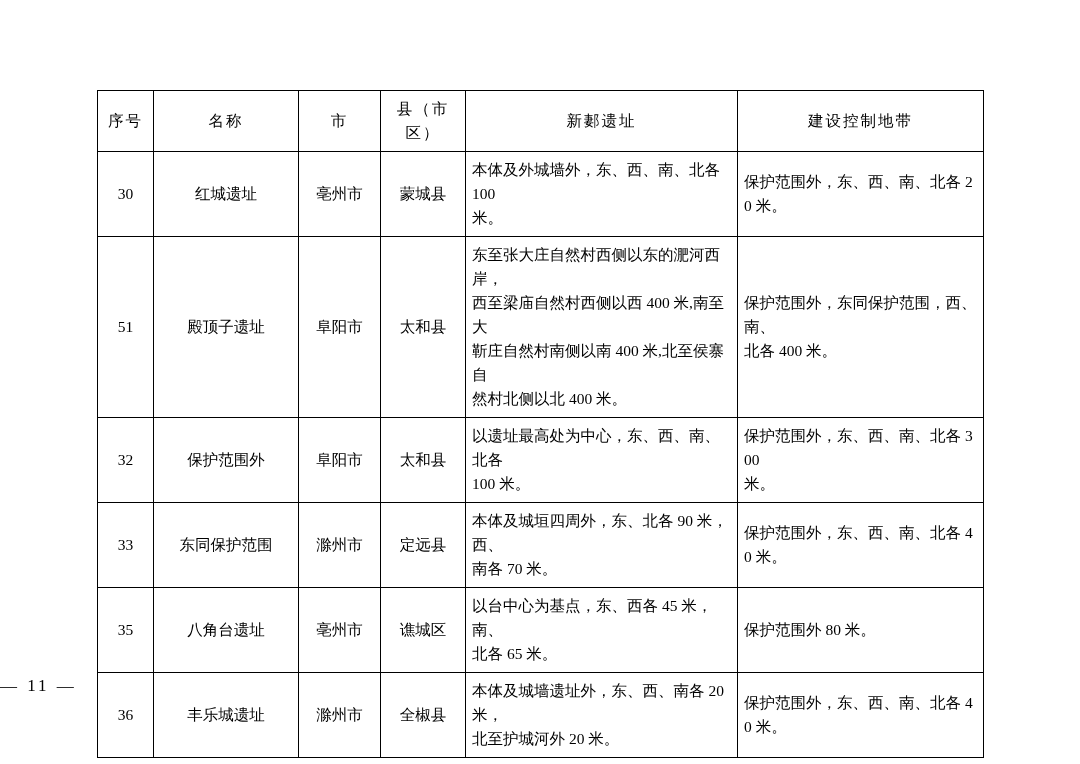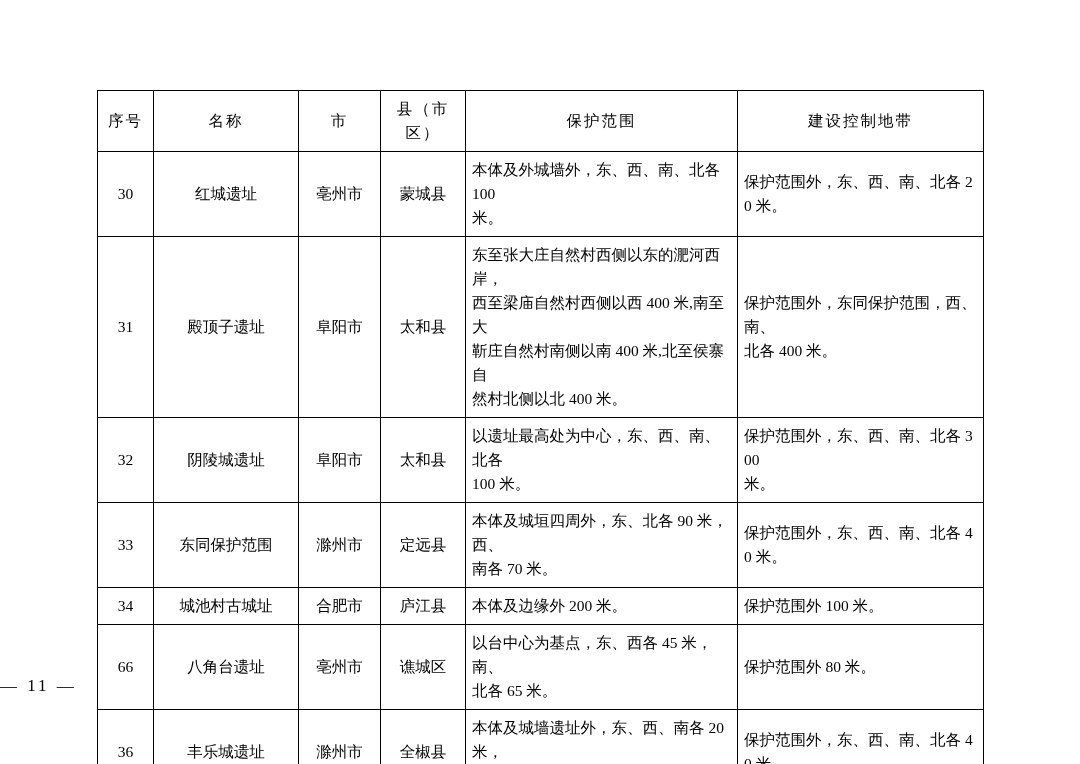--- a/index.html
+++ b/index.html
@@ -88,21 +88,21 @@
         <col class="col-county">
         <col class="col-scope">
         <col class="col-ctrl">
       </colgroup>
       <thead>
         <tr>
           <td class="c-center"><span class="hdr-text">序号</span></td>
           <td class="c-center"><span class="hdr-text">名称</span></td>
           <td class="c-center"><span class="hdr-text">市</span></td>
           <td class="c-center"><span class="hdr-text">县（市区）</span></td>
-          <td class="c-center"><span class="hdr-text">保护范围</span></td>
+          <td class="c-center"><span class="hdr-text">新郪遗址</span></td>
           <td class="c-center"><span class="hdr-text">建设控制地带</span></td>
         </tr>
       </thead>
       <tbody>
         <tr>
           <td class="c-center">
               <span class="cell-text">30</span>
             </td>
           <td class="c-center">
               <span class="cell-text">红城遗址</span>
@@ -116,21 +116,21 @@
           <td class="c-left">
               <span class="cell-text">本体及外城墙外，东、西、南、北各 100
 米。</span>
             </td>
           <td class="c-left">
               <span class="cell-text">保护范围外，东、西、南、北各 20 米。</span>
             </td>
         </tr>
         <tr>
           <td class="c-center">
-              <span class="cell-text">31</span>
+              <span class="cell-text">51</span>
             </td>
           <td class="c-center">
               <span class="cell-text">殿顶子遗址</span>
             </td>
           <td class="c-center">
               <span class="cell-text">阜阳市</span>
             </td>
           <td class="c-center">
               <span class="cell-text">太和县</span>
             </td>
@@ -143,21 +143,21 @@
           <td class="c-left">
               <span class="cell-text">保护范围外，东同保护范围，西、南、
 北各 400 米。</span>
             </td>
         </tr>
         <tr>
           <td class="c-center">
               <span class="cell-text">32</span>
             </td>
           <td class="c-center">
-              <span class="cell-text">阴陵城遗址</span>
+              <span class="cell-text">保护范围外</span>
             </td>
           <td class="c-center">
               <span class="cell-text">阜阳市</span>
             </td>
           <td class="c-center">
               <span class="cell-text">太和县</span>
             </td>
           <td class="c-left">
               <span class="cell-text">以遗址最高处为中心，东、西、南、北各
 100 米。</span>
@@ -183,41 +183,21 @@
           <td class="c-left">
               <span class="cell-text">本体及城垣四周外，东、北各 90 米，西、
 南各 70 米。</span>
             </td>
           <td class="c-left">
               <span class="cell-text">保护范围外，东、西、南、北各 40 米。</span>
             </td>
         </tr>
         <tr>
           <td class="c-center">
-              <span class="cell-text">34</span>
-            </td>
-          <td class="c-center">
-              <span class="cell-text">城池村古城址</span>
-            </td>
-          <td class="c-center">
-              <span class="cell-text">合肥市</span>
-            </td>
-          <td class="c-center">
-              <span class="cell-text">庐江县</span>
-            </td>
-          <td class="c-left">
-              <span class="cell-text">本体及边缘外 200 米。</span>
-            </td>
-          <td class="c-left">
-              <span class="cell-text">保护范围外 100 米。</span>
-            </td>
-        </tr>
-        <tr>
-          <td class="c-center">
-              <span class="cell-text">66</span>
+              <span class="cell-text">35</span>
             </td>
           <td class="c-center">
               <span class="cell-text">八角台遗址</span>
             </td>
           <td class="c-center">
               <span class="cell-text">亳州市</span>
             </td>
           <td class="c-center">
               <span class="cell-text">谯城区</span>
             </td>

